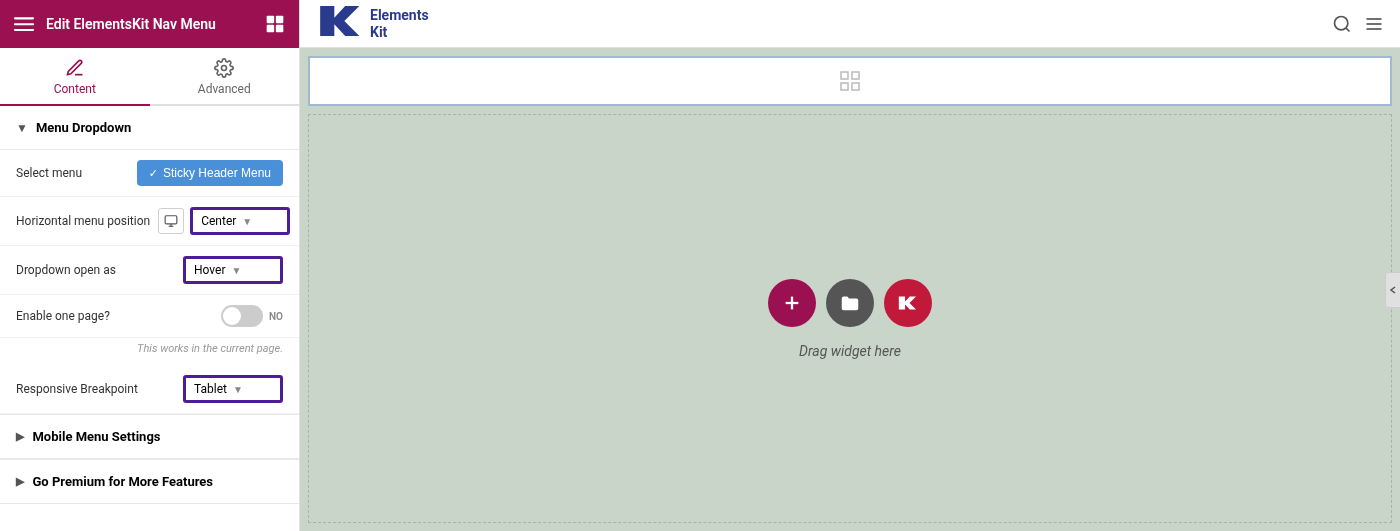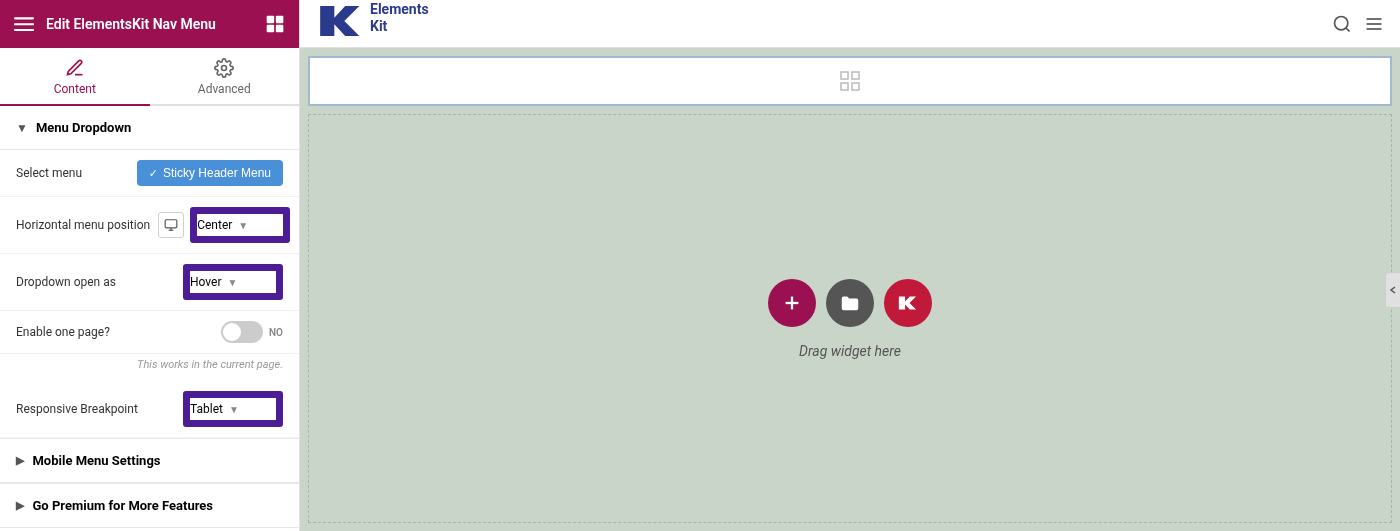--- a/index.html
+++ b/index.html
@@ -103,24 +103,24 @@
       display: flex;
       align-items: center;
       gap: 5px;
     }
     .select-menu-btn .check { font-size: 11px; }
 
     
     .dropdown {
       display: flex;
       align-items: center;
-      border: 7px solid #4c1d95;
+      border: 3px solid #4c1d95;
       border-radius: 3px;
       background: #fff;
-      padding: 4px 0;
+      padding: 4px 8px;
       font-size: 12px;
       cursor: pointer;
       gap: 6px;
       min-width: 100px;
     }
     .dropdown .arrow { color: #888; font-size: 10px; }
 
     
     .form-field.breakpoint label { font-size: 12px; }
 
@@ -208,21 +208,21 @@
       padding: 0 16px;
       border-bottom: 1px solid #e0e0e0;
     }
     .logo-area {
       display: flex;
       align-items: center;
       gap: 8px;
     }
     .ek-logo {
       display: flex;
-      align-items: flex-start;
+      align-items: center;
       gap: 4px;
     }
     .ek-logo-mark {
       color: #2a3a8c;
       font-size: 26px;
       font-weight: 900;
       font-style: italic;
       line-height: 1;
     }
     .ek-logo-text {

